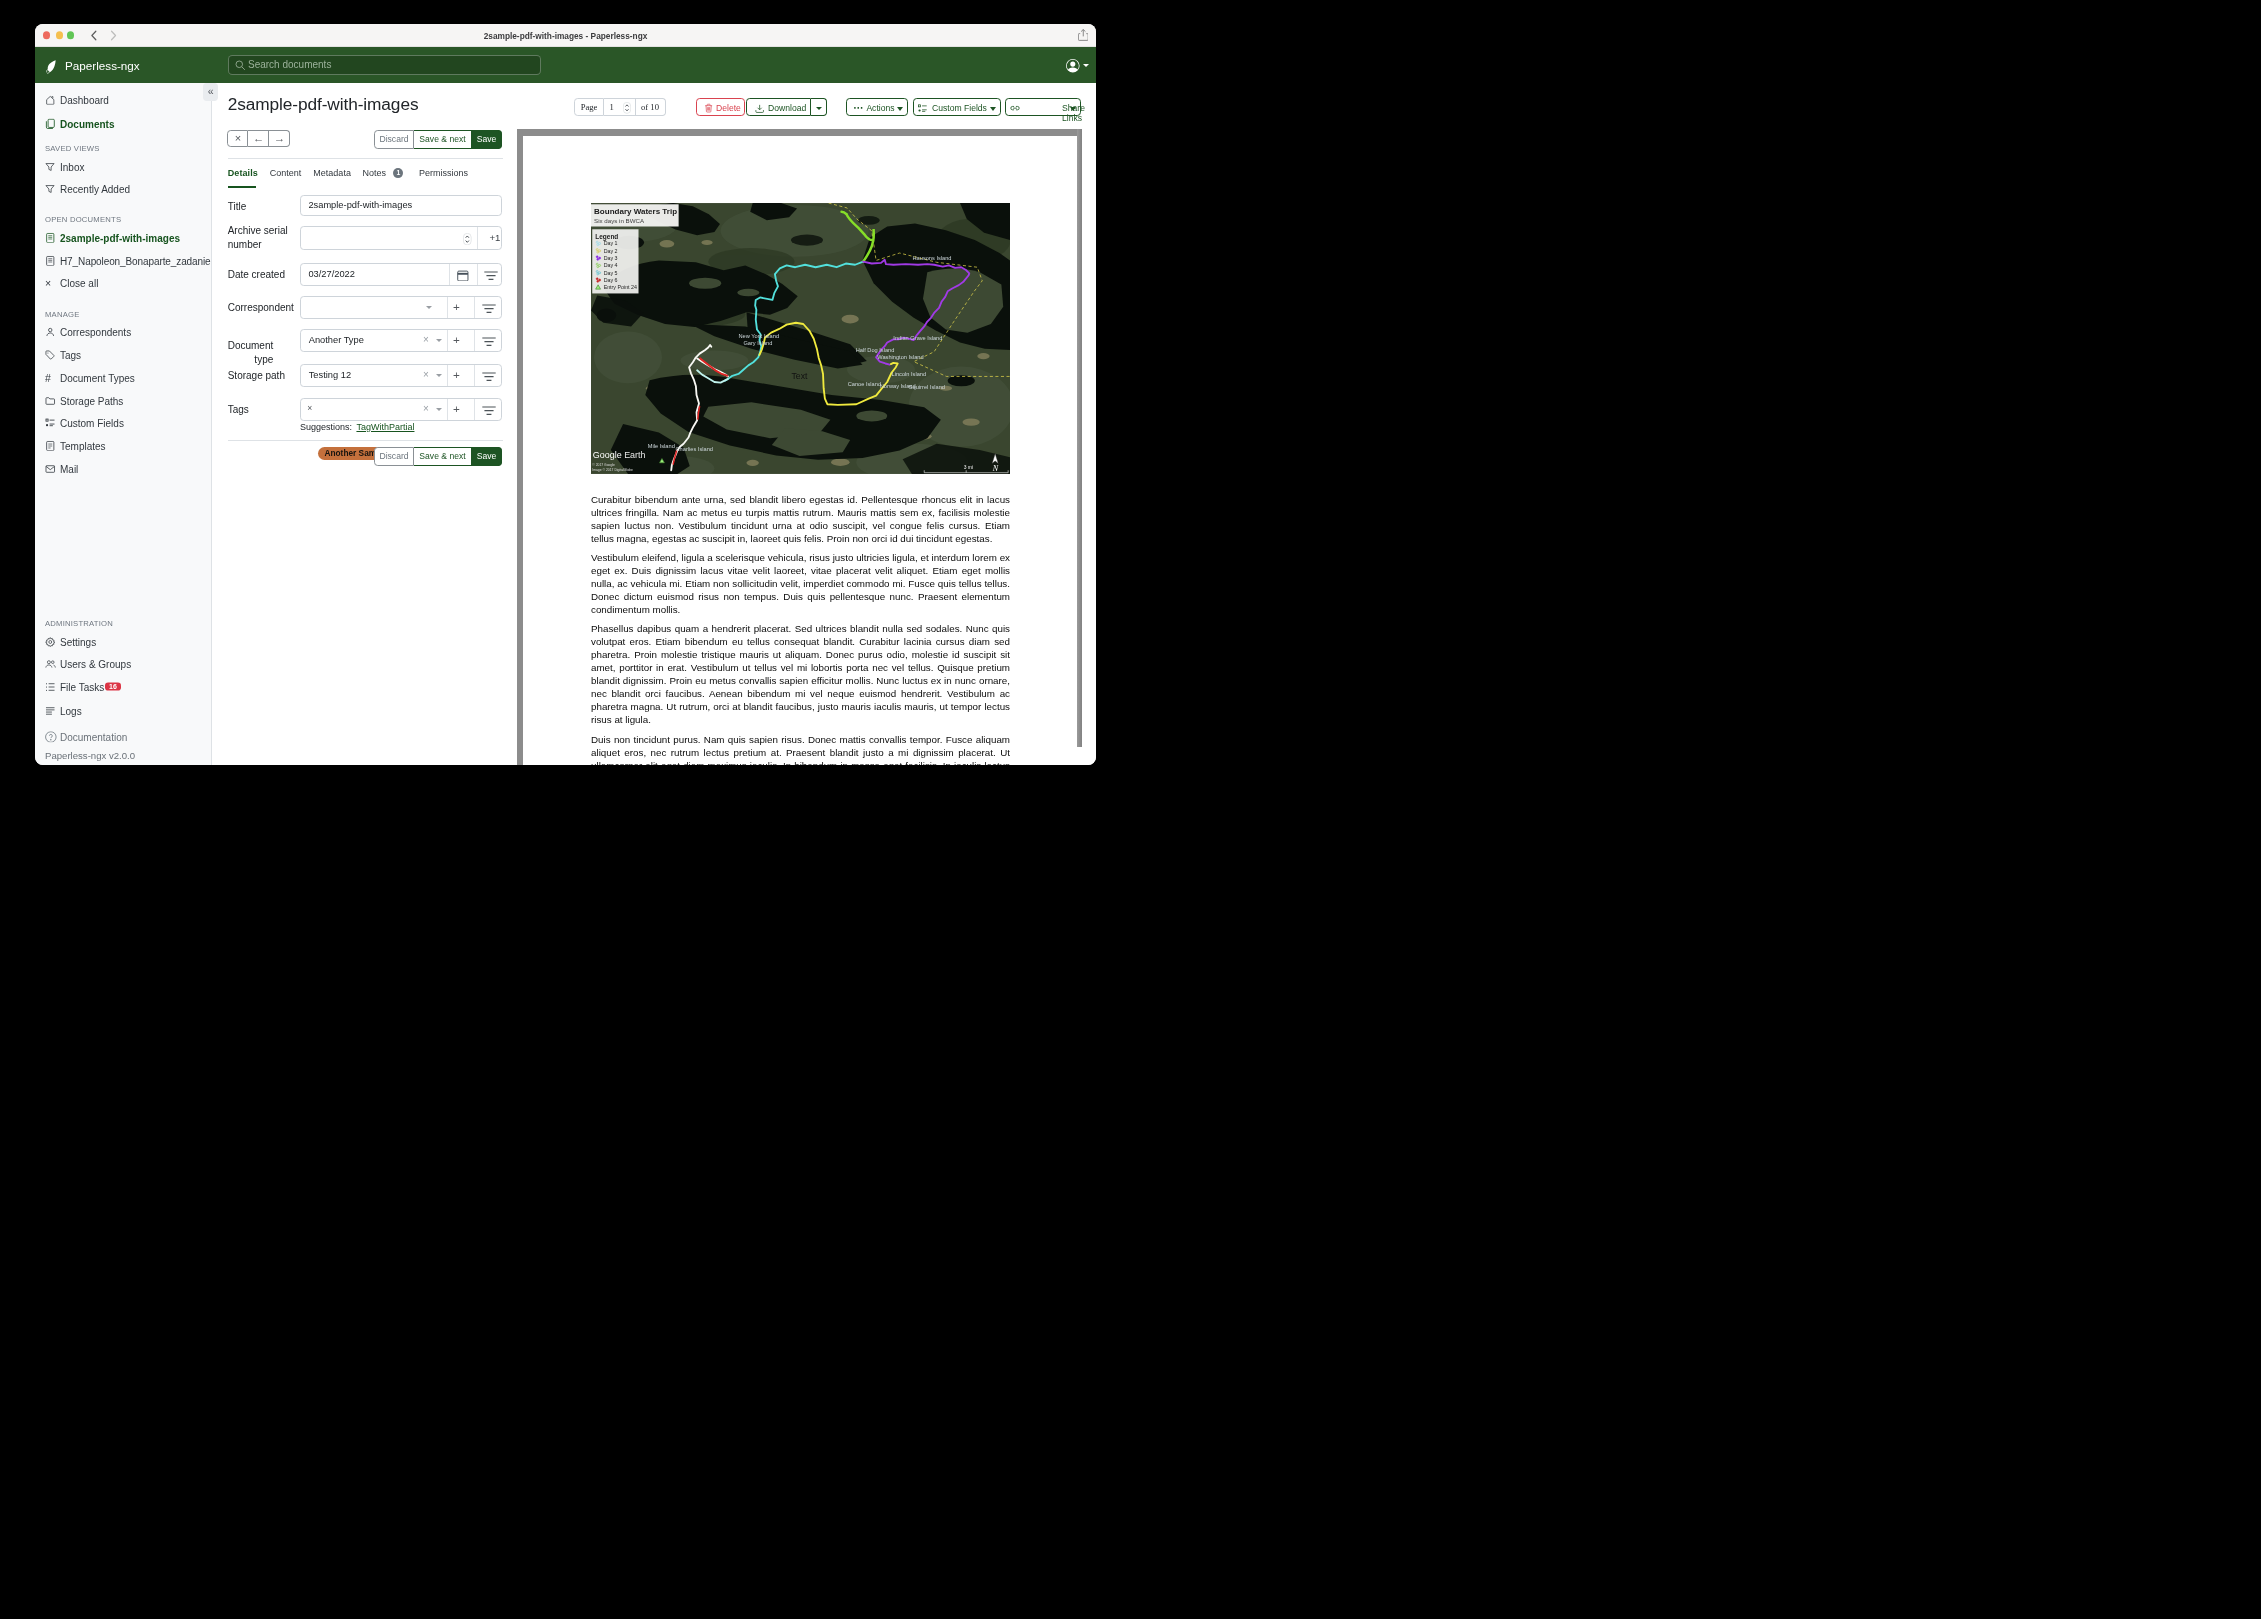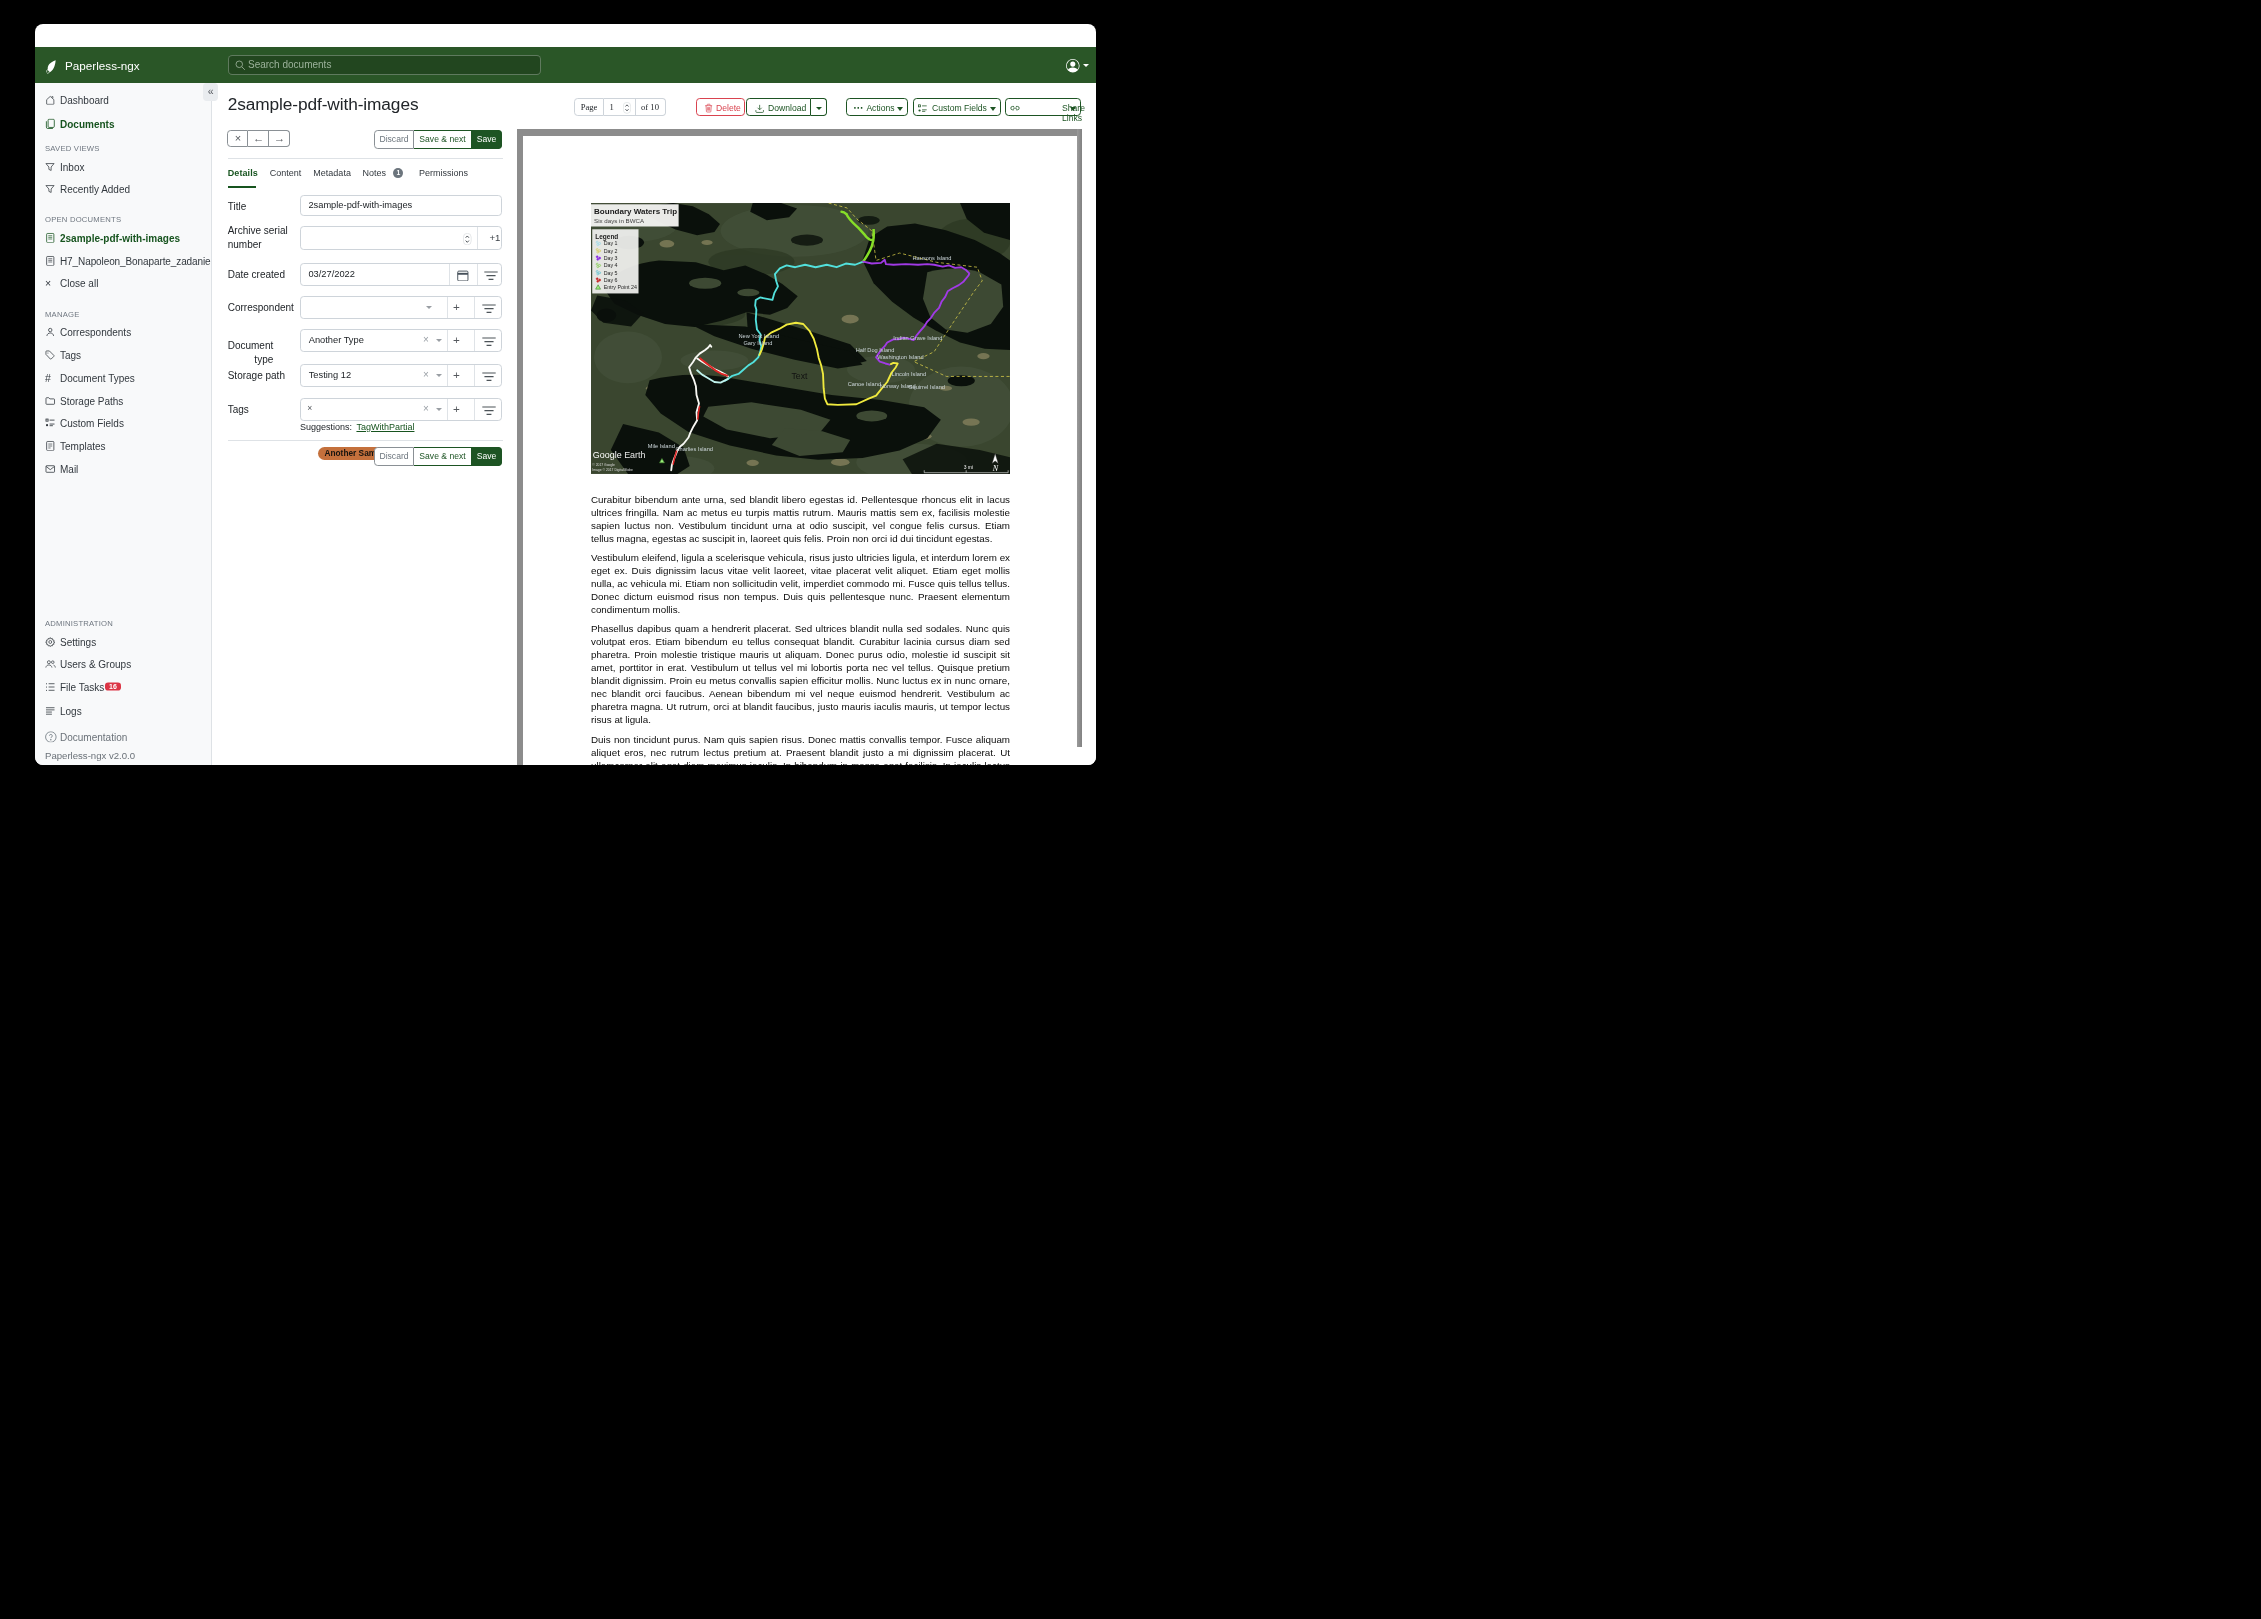--- a/index.html
+++ b/index.html
@@ -42,20 +42,36 @@
 #preview { position:absolute; left:305px; top:46px; width:565px; bottom:0; background:#8c8c8c; }
 #ppage { position:absolute; left:5.9px; top:6.5px; right:0; bottom:0; background:#fff; }
 #pstrip { position:absolute; right:0.3px; top:0; width:5.2px; height:618px; background:linear-gradient(90deg,#9a9a9a,#828282); }
 #pmap { position:absolute; left:74px; top:74px; width:419px; height:271px; }
 #ptext { position:absolute; left:74px; top:364px; width:419px; font-size:9.8px; line-height:13px; color:#0c0c0c; text-align:justify; }
 #ptext p { margin-bottom:6.2px; }
 </style>
 </head>
 <body>
 <div id="win">
+  <div id="tbar">
+    <div class="tl" style="left:8px; background:#ed6a5e;"></div>
+    <div class="tl" style="left:20.5px; background:#f5bf4f;"></div>
+    <div class="tl" style="left:32px; background:#61c555;"></div>
+    <svg style="position:absolute;left:55px;top:5.9px" width="7.4" height="11" viewBox="0 0 12 18" fill="none" stroke="#5e5e5e" stroke-width="2" stroke-linecap="round" stroke-linejoin="round">
+        <path d="M9.5 2 L3 9 L9.5 16"></path>
+      </svg>
+    <svg style="position:absolute;left:75px;top:5.9px" width="7.4" height="11" viewBox="0 0 12 18" fill="none" stroke="#bdbdbc" stroke-width="2" stroke-linecap="round" stroke-linejoin="round">
+        <path d="M2.5 2 L9 9 L2.5 16"></path>
+      </svg>
+    <div id="ttitle">2sample-pdf-with-images - Paperless-ngx</div>
+    <svg style="position:absolute;right:8px;top:4.6px" width="10.5" height="12.3" viewBox="0 0 17 20" fill="none" stroke="#747474" stroke-width="1.4">
+        <path d="M3.5 7.5 H2 a1.5 1.5 0 0 0 -1.5 1.5 v8 a1.5 1.5 0 0 0 1.5 1.5 h13 a1.5 1.5 0 0 0 1.5 -1.5 v-8 a1.5 1.5 0 0 0 -1.5 -1.5 H13.5"></path>
+        <path d="M8.5 12 V1 M5 4.2 L8.5 0.8 L12 4.2"></path>
+      </svg>
+  </div>
   <div id="nav">
     <svg id="leaf" style="position:absolute;left:11px;top:12.7px" width="10" height="14" viewBox="0 0 16 23">
         <path fill="#fff" d="M15.7 0.3 C6.5 3.4 1.6 9.0 2.7 15.4 C3.1 17.5 4.4 19.2 6.1 20.0 C11.0 17.2 14.8 10.8 15.7 0.3 Z"></path>
         <path fill="none" stroke="#fff" stroke-width="1.2" d="M5.8 19.8 C4.5 20.8 3.3 21.6 1.9 22.1 M2.9 15.2 C1.2 16.4 0.5 18.3 1.0 20.4"></path>
       </svg>
     <div id="brand">Paperless-ngx</div>
     <div id="search"><svg style="position:absolute;left:6.2px;top:4.3px" width="10.5" height="10.5" viewBox="0 0 16 16" fill="none" stroke="#9cb29b" stroke-width="1.3">
           <circle cx="6.5" cy="6.5" r="5"></circle>
           <path d="M10.3 10.3 L15 15"></path>
         </svg>Search documents</div>

